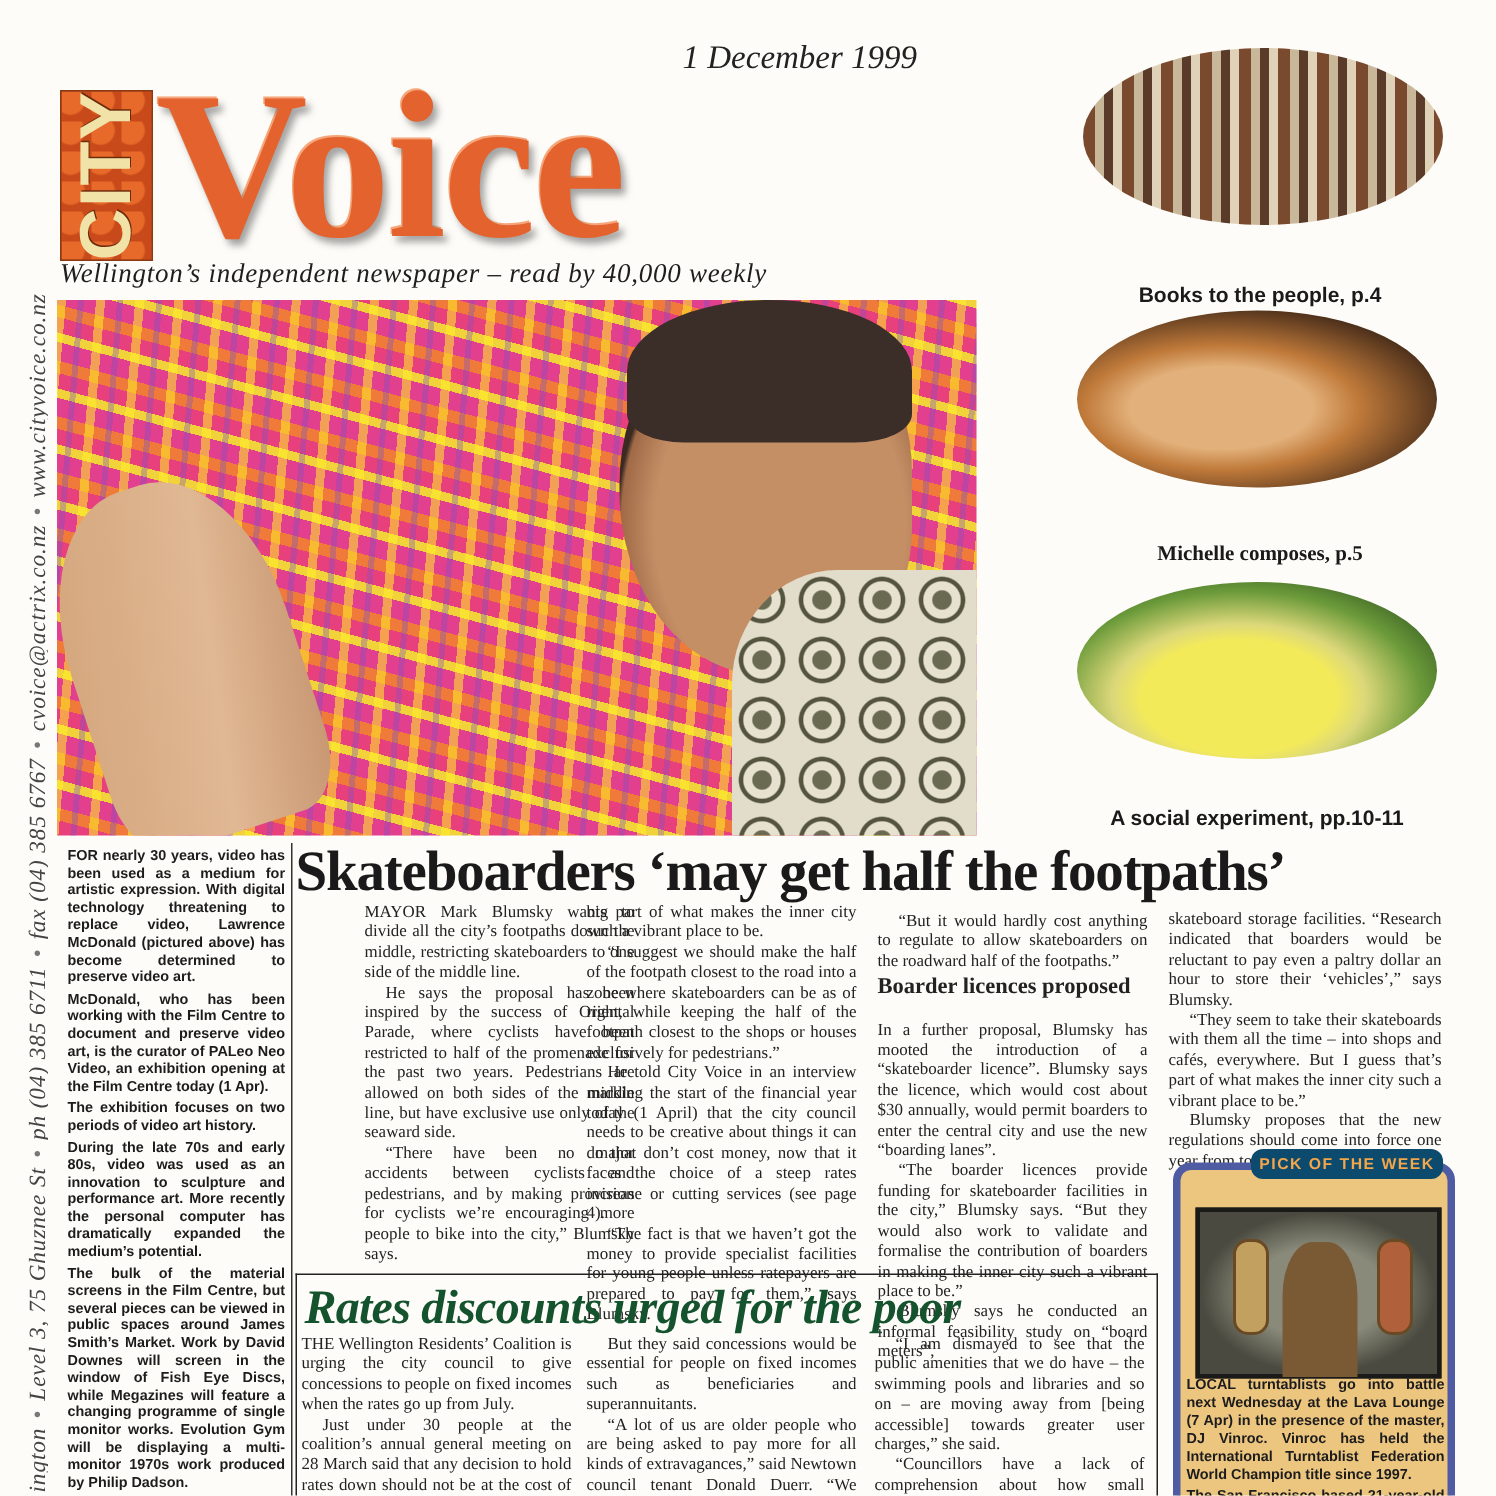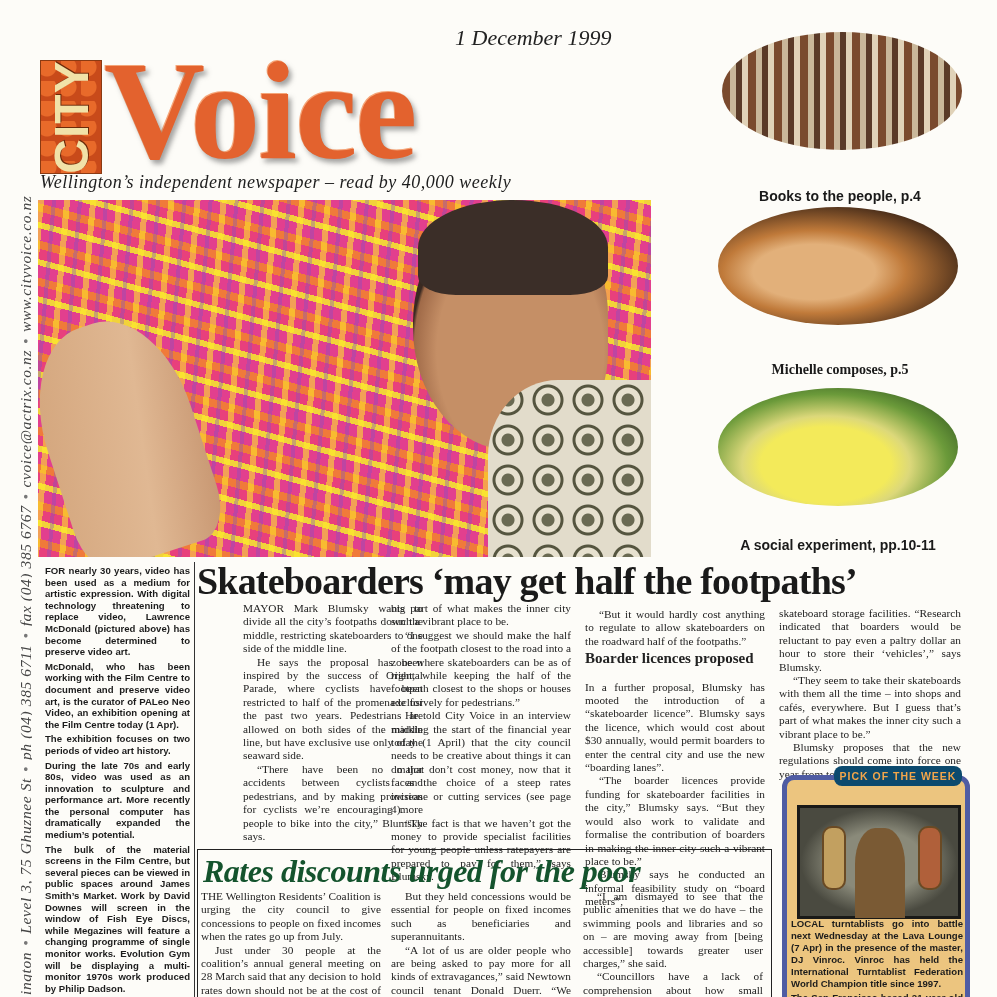--- a/index.html
+++ b/index.html
@@ -240,21 +240,21 @@
 </div>
 
 <div class="abs rates-box"></div>
 <div class="abs headline-2">Rates discounts urged for the poor</div>
 
 <div class="article-col" style="left:201px;top:890px;">
   <p class="first">THE Wellington Residents’ Coalition is urging the city council to give concessions to people on fixed incomes when the rates go up from July.</p>
   <p>Just under 30 people at the coalition’s annual general meeting on 28 March said that any decision to hold rates down should not be at the cost of cuts to serv-</p>
 </div>
 <div class="article-col" style="left:391px;top:890px;">
-  <p>But they held concessions would be essential for people on fixed incomes such as beneficiaries and superannuitants.</p>
+  <p>But they said concessions would be essential for people on fixed incomes such as beneficiaries and superannuitants.</p>
   <p>“A lot of us are older people who are being asked to pay more for all kinds of extravagances,” said Newtown council tenant Donald Duerr. “We don’t have any more – you can have my blood if</p>
 </div>
 <div class="article-col" style="left:583px;top:890px;">
   <p>“I am dismayed to see that the public amenities that we do have – the swimming pools and libraries and so on – are moving away from [being accessible] towards greater user charges,” she said.</p>
   <p>“Councillors have a lack of comprehension about how small charges can deter people.”</p>
 </div>
 
 <div class="abs pick-box">
   <div class="pick-title">PICK OF THE WEEK</div>
   <div class="pick-photo">

